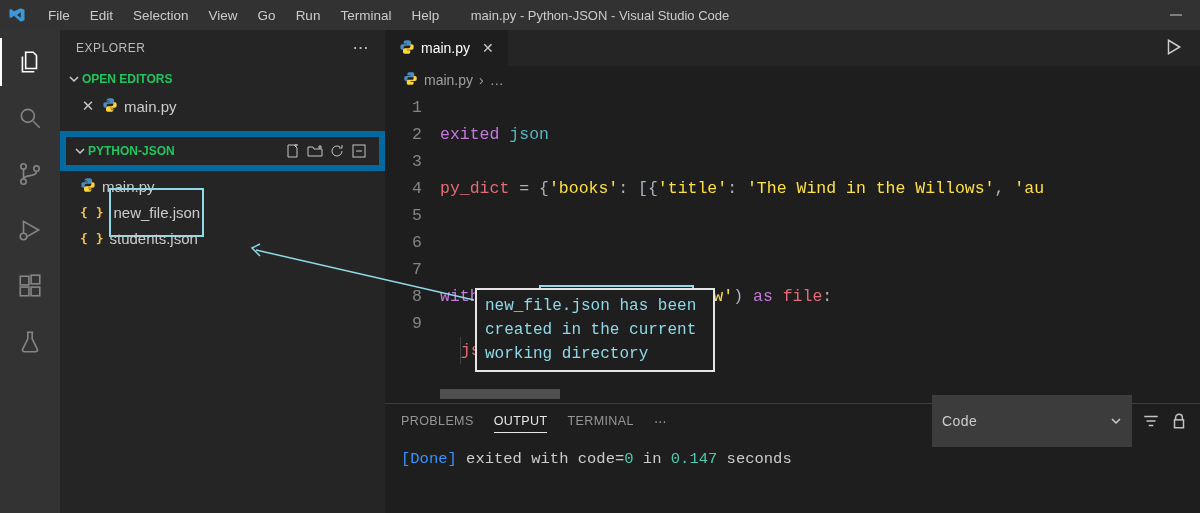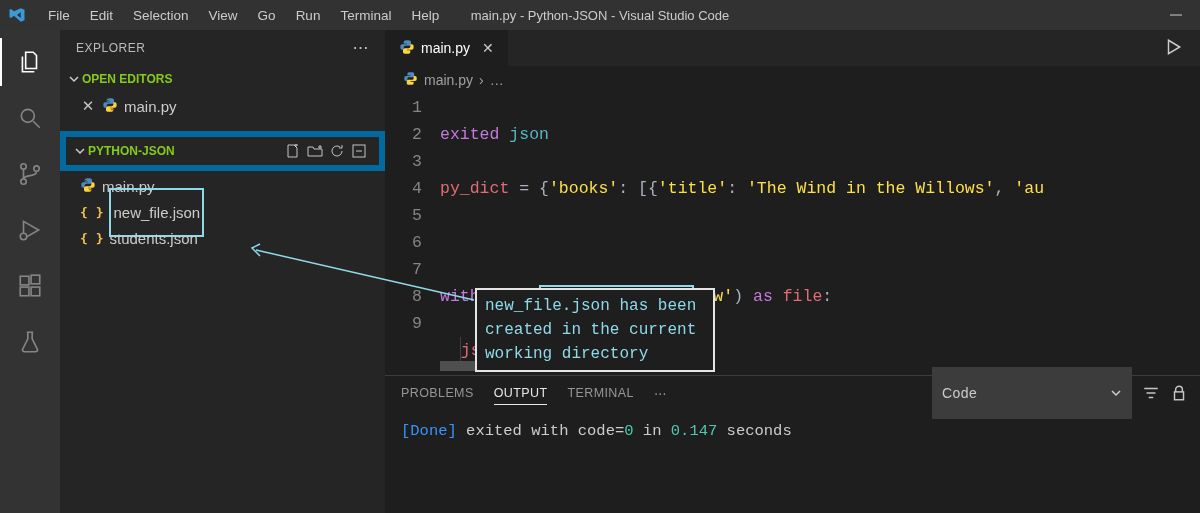--- a/index.html
+++ b/index.html
@@ -87,21 +87,21 @@
     color: #bbbbbb;
     font-size: 12px;
     letter-spacing: 0.5px;
   }
   .more-icon { color: #c5c5c5; font-size: 16px; cursor: pointer; }
   .section-header {
     height: 28px;
     display: flex;
     align-items: center;
     padding: 0 6px;
-    color: #84cc16;
+    color: #22c55e;
     font-weight: 600;
     font-size: 12px;
     cursor: pointer;
   }
   .chevron {
     width: 16px; height: 16px;
     display: inline-flex;
     align-items: center; justify-content: center;
   }
   .section-toolbar {
@@ -203,21 +203,21 @@
     position: absolute;
     left: 55px;
     width: 120px;
     height: 10px;
     bottom: 4px;
     background: #4f4f4f;
     border-radius: 0;
   }
 
   .panel {
-    height: 138px;
+    height: 110px;
     border-top: 1px solid #3c3c3c;
     background: #1e1e1e;
     display: flex;
     flex-direction: column;
   }
   .panel-tabs {
     height: 34px;
     display: flex;
     align-items: center;
     padding-left: 16px;

